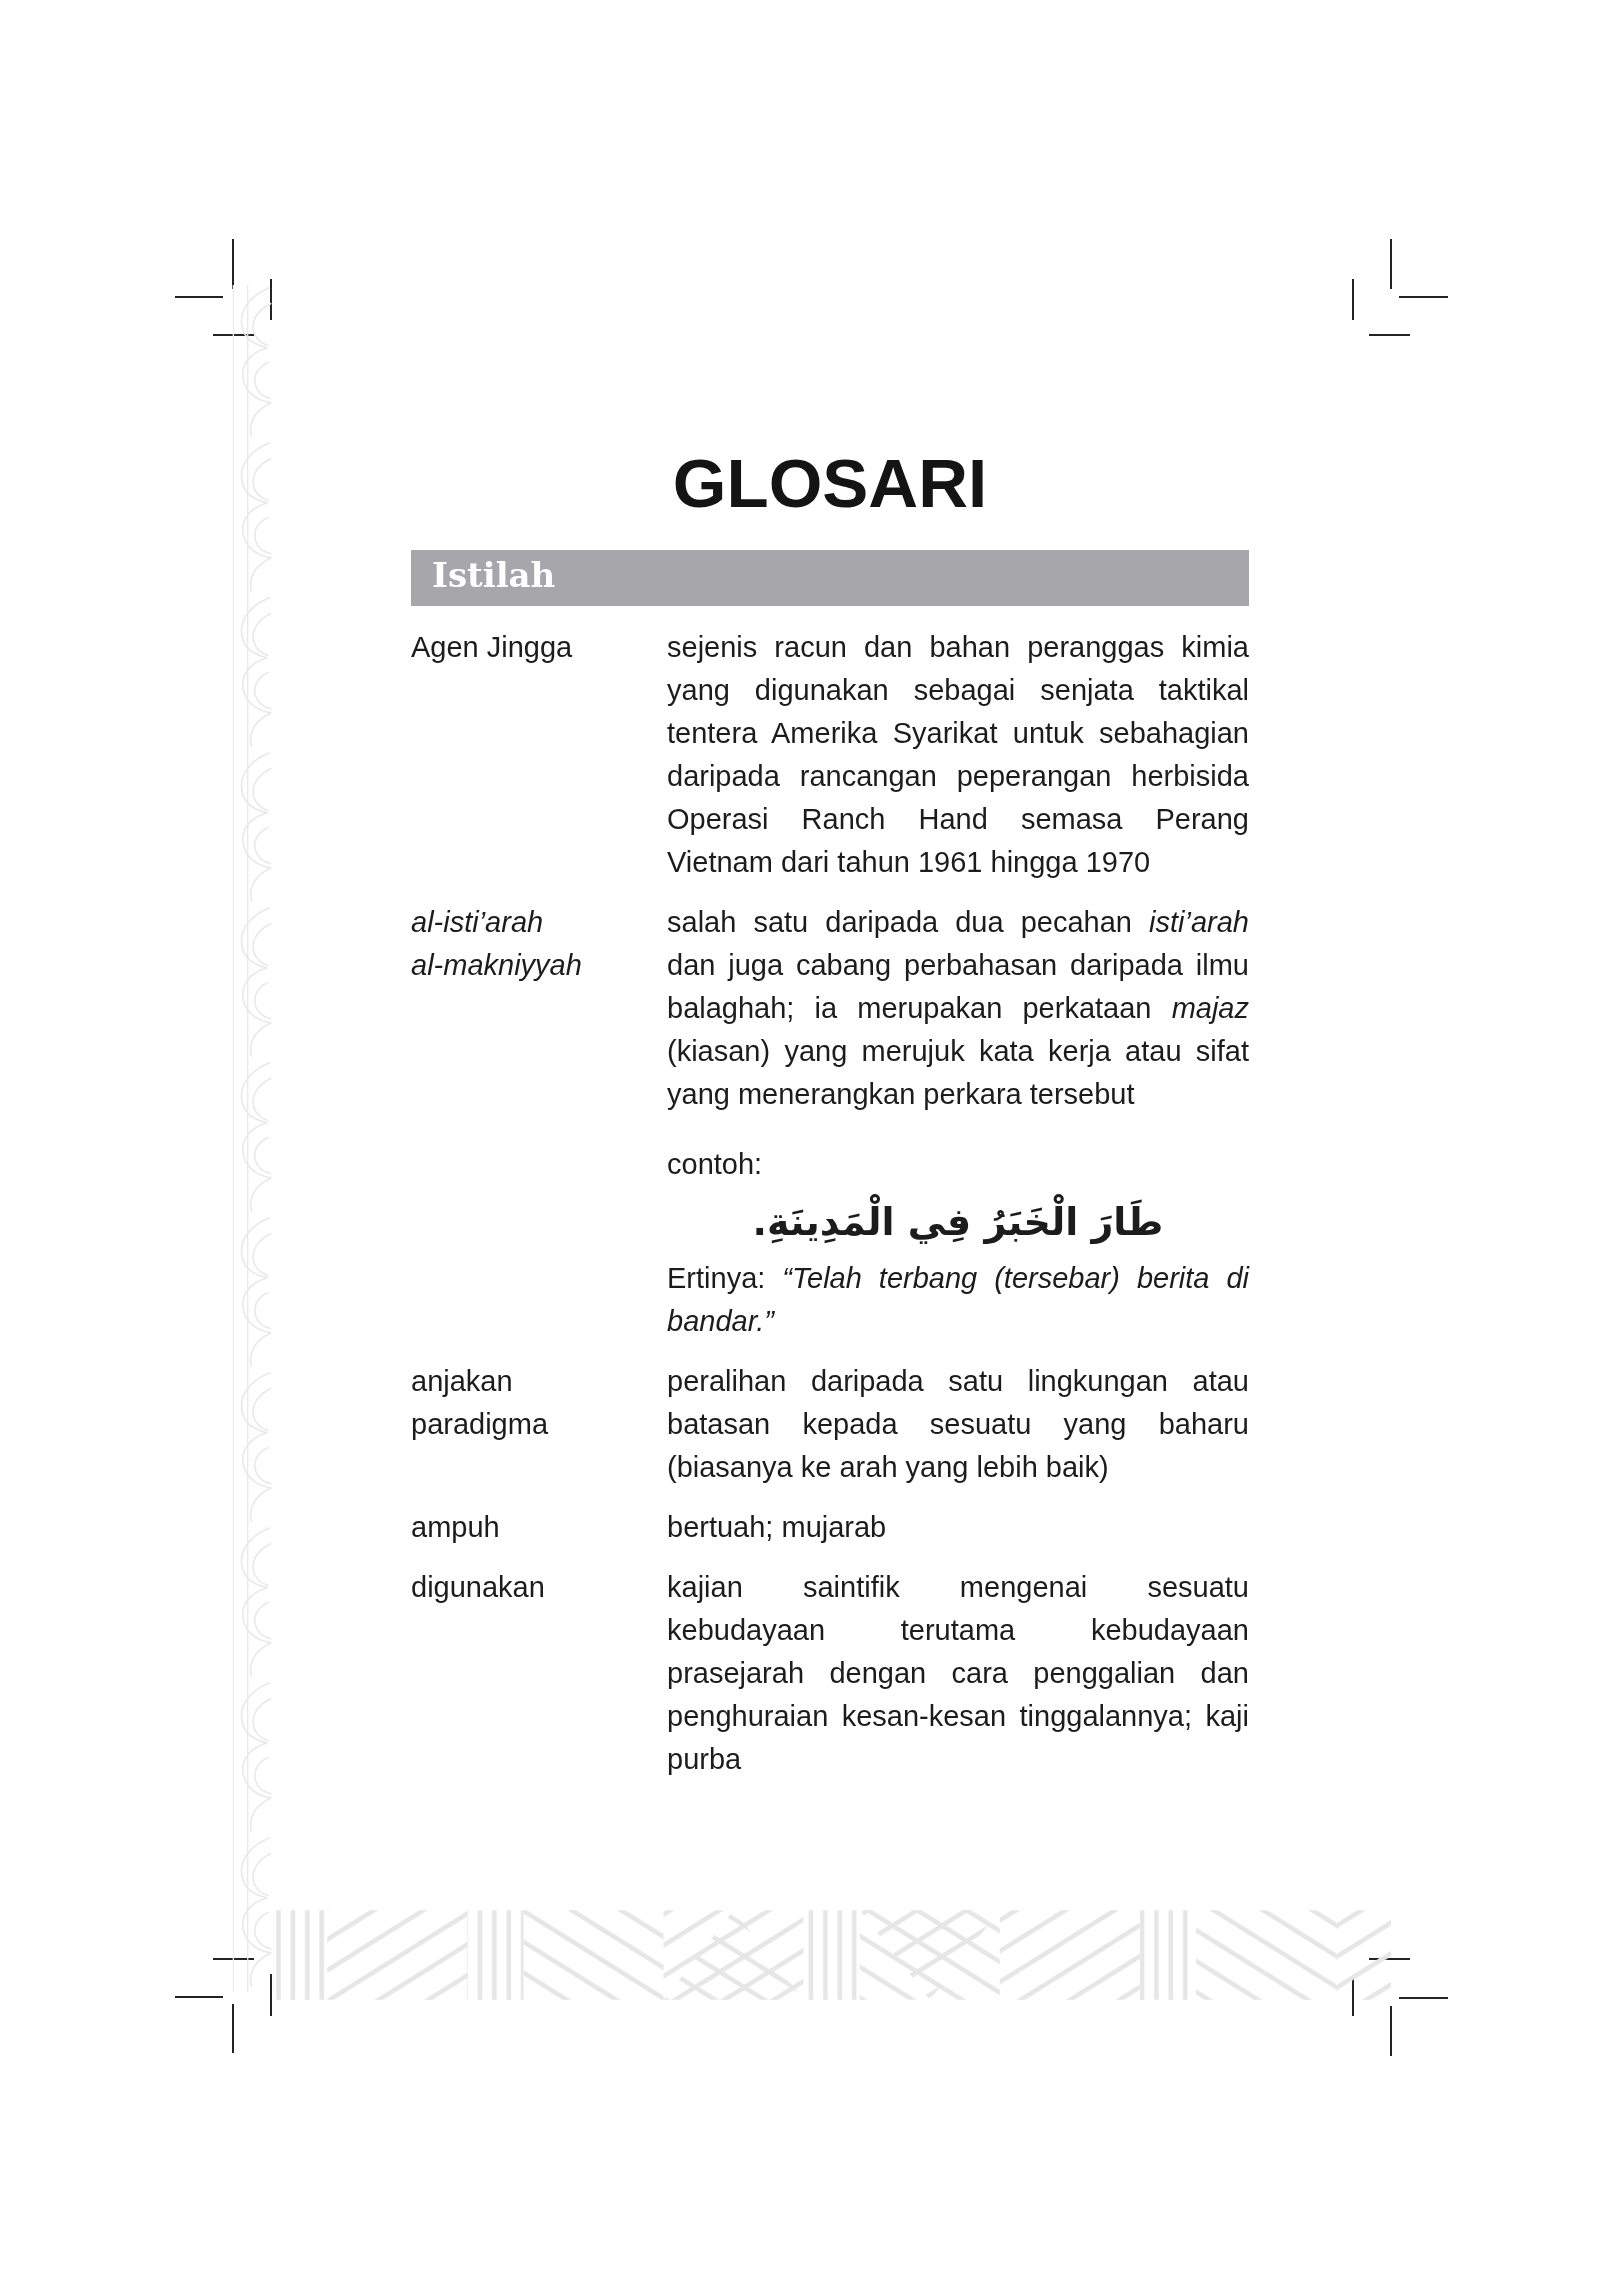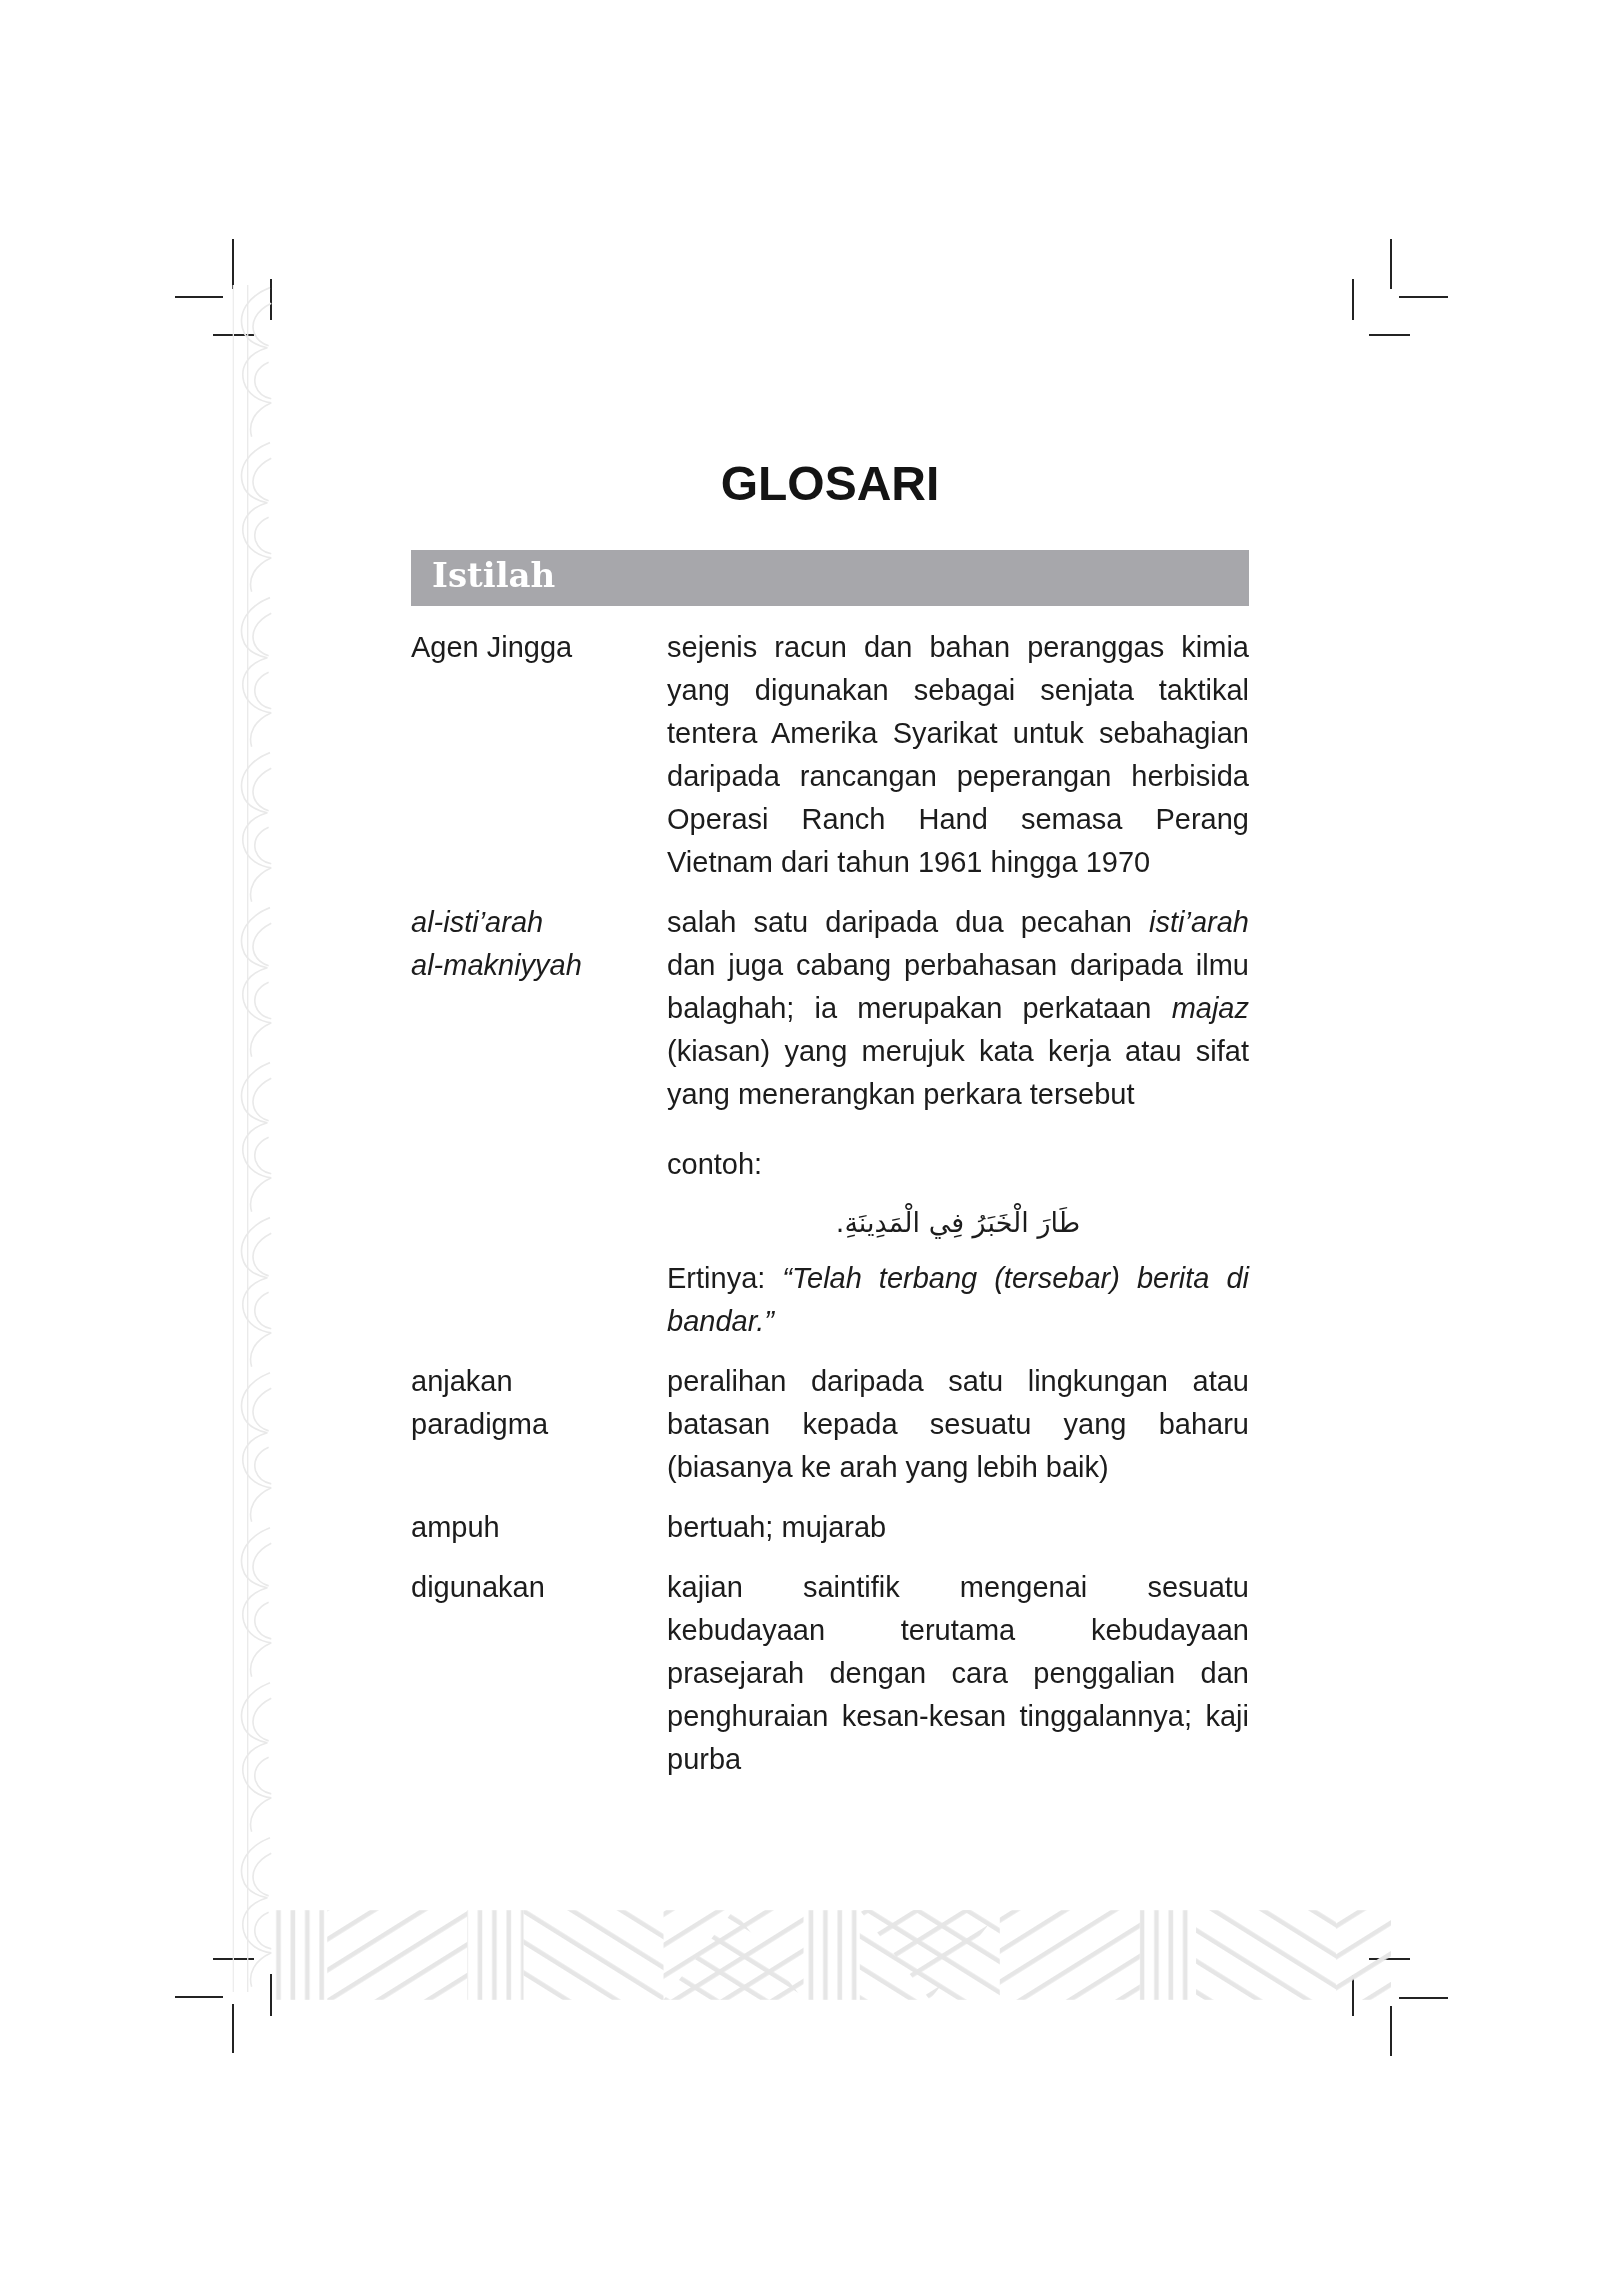--- a/index.html
+++ b/index.html
@@ -13,43 +13,44 @@
   }
   
   .cm{position:absolute;background:#232323;}
   
   .ornament-left{position:absolute;left:228px;top:285px;}
   .band{position:absolute;left:271px;top:1910px;}
   
   .content{position:absolute;left:411px;top:447px;width:838px;}
   .title{
     margin:0 0 30px 0;
-    font-size:48px;line-height:73px;
+    font-size:69px;line-height:73px;
     font-weight:800;letter-spacing:0;
     text-align:center;color:#141414;
   }
   .bar{height:56px;background:#a7a7ab;display:flex;align-items:center;}
   .bar-label{
     font-family:"DejaVu Serif",serif;font-weight:700;
     font-size:34px;line-height:1;color:#ffffff;
     padding:0 0 6.5px 21px;
   }
   .entries{margin-top:19.6px;}
   .entry{display:flex;margin-bottom:17px;}
   .term{flex:0 0 256px;width:256px;box-sizing:border-box;padding-right:19.6px;}
   .term-line{font-size:29px;line-height:43px;}
   .term.italic .term-line{font-style:italic;}
   .def{flex:1;font-size:29px;line-height:43px;text-align:justify;}
   .def p{margin:0;}
   .def p.label{margin-top:27px;text-align:left;}
   .def p.arabic{
     font-family:"DejaVu Sans",sans-serif;
-    font-size:27px;line-height:69px;
+    font-size:38px;line-height:69px;
     direction:rtl;text-align:center;
     margin:2.6px 0 0 0;
+    font-weight:bold;
   }
 </style>
 </head>
 <body>
 
 <div class="page">
 
   <div>
     <div class="cm" style="left:232px;top:239px;width:2px;height:50px;"></div>
     <div class="cm" style="left:175px;top:296px;width:48px;height:2px;"></div>

